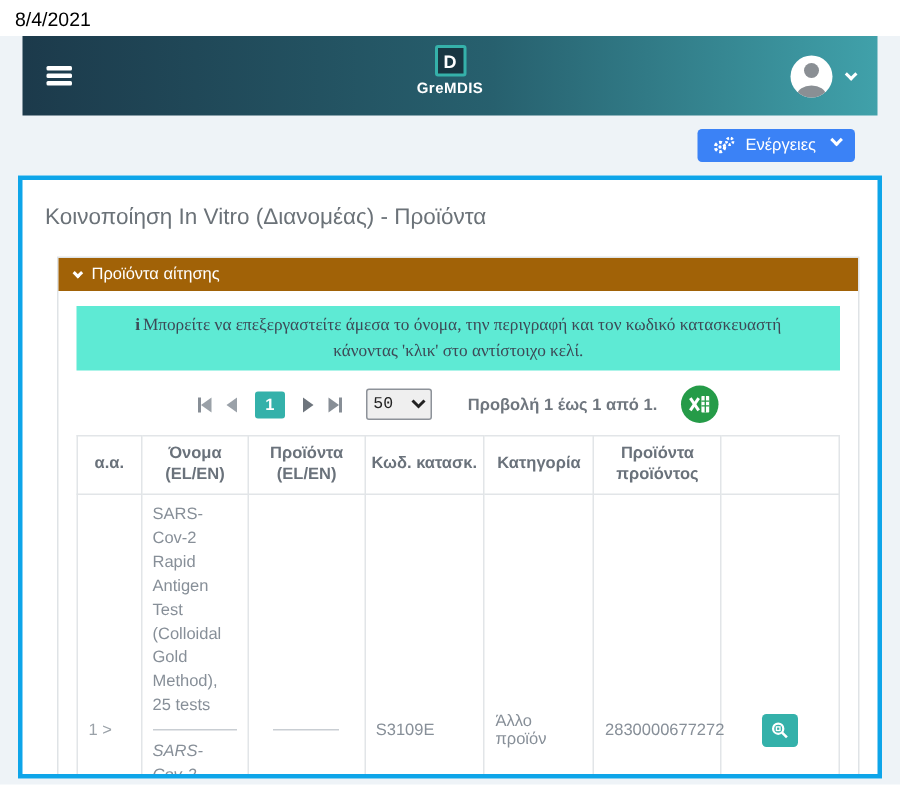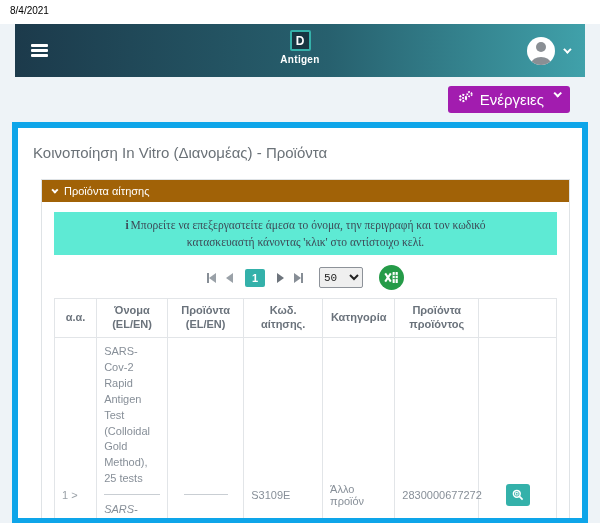--- a/index.html
+++ b/index.html
@@ -5,21 +5,21 @@
   * { margin:0; padding:0; box-sizing:border-box; }
   html,body { width:600px; height:523px; overflow:hidden; }
   body {
     background:#eef3f7;
     font-family:"Liberation Sans", sans-serif;
     color:#878f98;
   }
   
   .print-header {
     position:relative; height:24px; background:#fff;
-    font-size:10px; color:#000; padding-top:5px;
+    font-size:13px; color:#000; padding-top:5px;
   }
   .print-date { position:absolute; left:10px; top:5px; }
   .print-title { position:absolute; left:0; right:0; top:5px; text-align:center; }
 
   
   .page-wrap { padding:0 15px; }
   .app-header {
     position:relative; height:53px;
     background:linear-gradient(90deg,#1c3a4b 0%,#27606e 55%,#40a1aa 100%);
     display:flex; align-items:center; justify-content:space-between;
@@ -52,28 +52,28 @@
   }
   .chev {
     width:6px; height:6px; border-right:2px solid #fff; border-bottom:2px solid #fff;
     transform:rotate(45deg) translateY(-2px); display:inline-block;
   }
 
   
   .band { text-align:right; padding:9px 15px 9px; }
   .actions-btn {
     display:inline-flex; align-items:flex-start; gap:7px;
-    background:#a21caf; color:#fff; border:none; border-radius:3px;
-    font-family:inherit; font-size:15px; padding:5px 10px; cursor:pointer;
+    background:#3b82f6; color:#fff; border:none; border-radius:3px;
+    font-family:inherit; font-size:11px; padding:5px 10px; cursor:pointer;
   }
   .actions-btn .chev { transform:rotate(45deg) translateY(-1px); margin-left:3px; }
 
   
   .card {
-    margin:0 12px; background:#fff; border:6px solid #0ea5e9;
+    margin:0 12px; background:#fff; border:3px solid #0ea5e9;
     height:402px; padding:16px 12px 10px 15px; overflow:hidden;
   }
   .page-title { font-size:15px; color:#6b7278; font-weight:400; margin-bottom:18px; }
 
   .panel { border:1px solid #dfe3e6; margin-left:8px; }
   .panel-header {
     background:#a16207; color:#fff; font-size:11px;
     display:flex; align-items:center; padding:5px 9px; cursor:pointer;
   }
   .panel-header .chev {
@@ -143,21 +143,21 @@
 <div class="page-wrap">
 
   <div class="app-header">
     <div class="hamburger">
       <span></span>
         <span></span>
         <span></span>
     </div>
     <div class="logo-block">
       <div class="logo-box">D</div>
-      <div class="logo-name">Antigen</div>
+      <div class="logo-name">GreMDIS</div>
     </div>
     <div class="user-area">
       <div class="avatar">
         <span class="head"></span>
           <span class="shoulders"></span>
       </div>
       <span class="chev"></span>
     </div>
   </div>
 
@@ -201,20 +201,21 @@
         <span class="pg-btn">
           <span class="tri tri-right-dark"></span>
         </span>
         <span class="pg-btn">
           <span class="tri tri-right-mid"></span>
             <span class="bar-mid" style="background:#878e96;"></span>
         </span>
         <select class="page-size">
           <option>50</option>
         </select>
+        <span class="pagi-summary">Προβολή 1 έως 1 από 1.</span>
         <span class="excel-btn">
           <svg width="15" height="13" viewBox="0 0 15 13">
             <rect x="8.6" y="1" width="5.2" height="11" fill="#fff" rx="0.5"></rect>
             <line x1="8.6" y1="4.4" x2="13.8" y2="4.4" stroke="#259b48" stroke-width="0.9"></line>
             <line x1="8.6" y1="7.6" x2="13.8" y2="7.6" stroke="#259b48" stroke-width="0.9"></line>
             <line x1="11.2" y1="1" x2="11.2" y2="12" stroke="#259b48" stroke-width="0.9"></line>
             <line x1="1.2" y1="2.4" x2="6.8" y2="10.6" stroke="#fff" stroke-width="2"></line>
             <line x1="6.8" y1="2.4" x2="1.2" y2="10.6" stroke="#fff" stroke-width="2"></line>
           </svg>
         </span>
@@ -228,21 +229,21 @@
           <col style="width:15.7%">
             <col style="width:14.4%">
             <col style="width:16.7%">
           <col style="width:15.5%">
         </colgroup>
         <thead>
           <tr>
             <th>α.α.</th>
             <th>Όνομα (EL/EN)</th>
             <th>Προϊόντα (EL/EN)</th>
-            <th>Κωδ. αίτησης.</th>
+            <th>Κωδ. κατασκ.</th>
             <th>Κατηγορία</th>
             <th>Προϊόντα προϊόντος</th>
             <th></th>
           </tr>
         </thead>
         <tbody>
           <tr>
             <td class="row-index"><span>1</span> <span>&gt;</span></td>
             <td class="cell-name">
               <div class="name-el">SARS-Cov-2 Rapid Antigen Test (Colloidal Gold Method), 25 tests</div>

